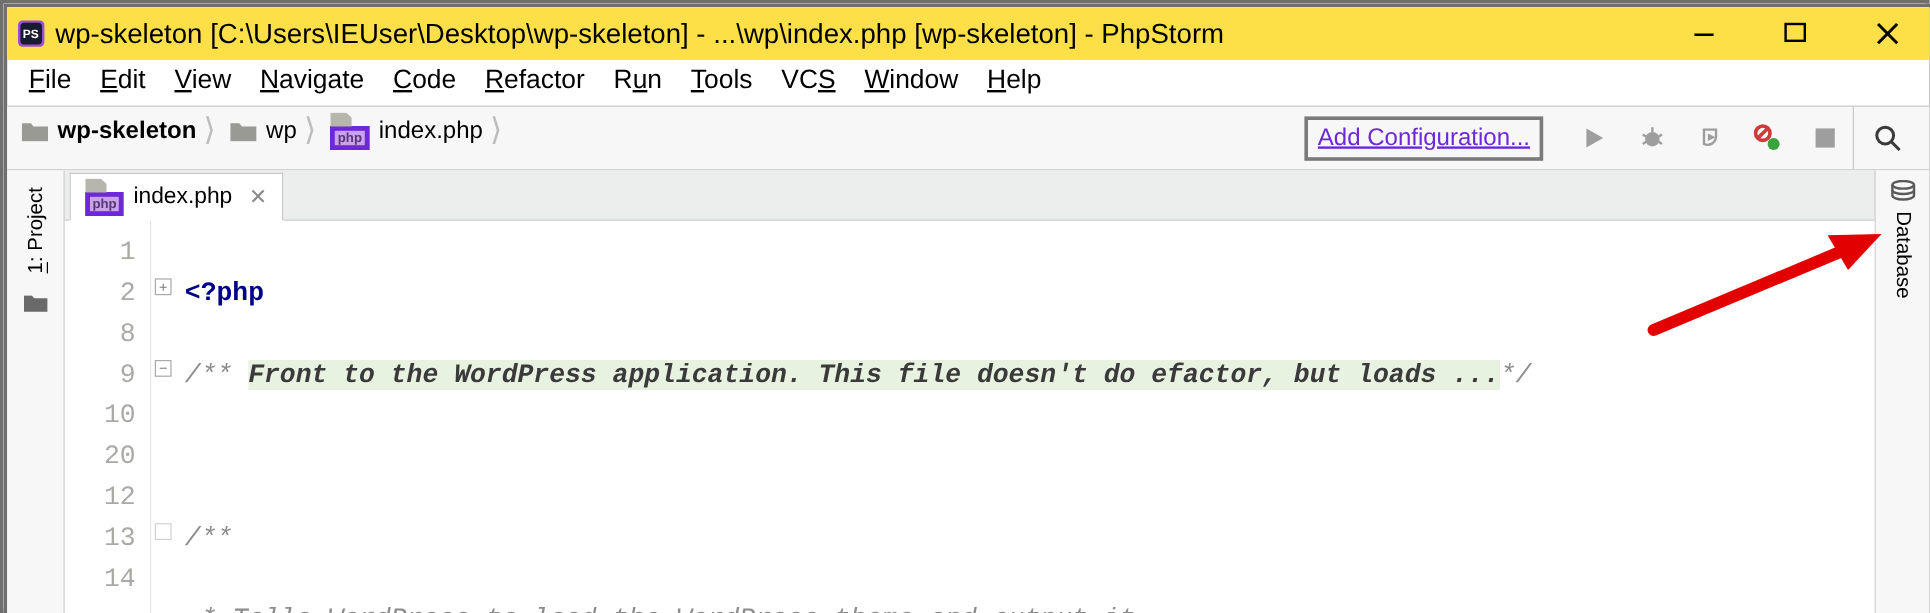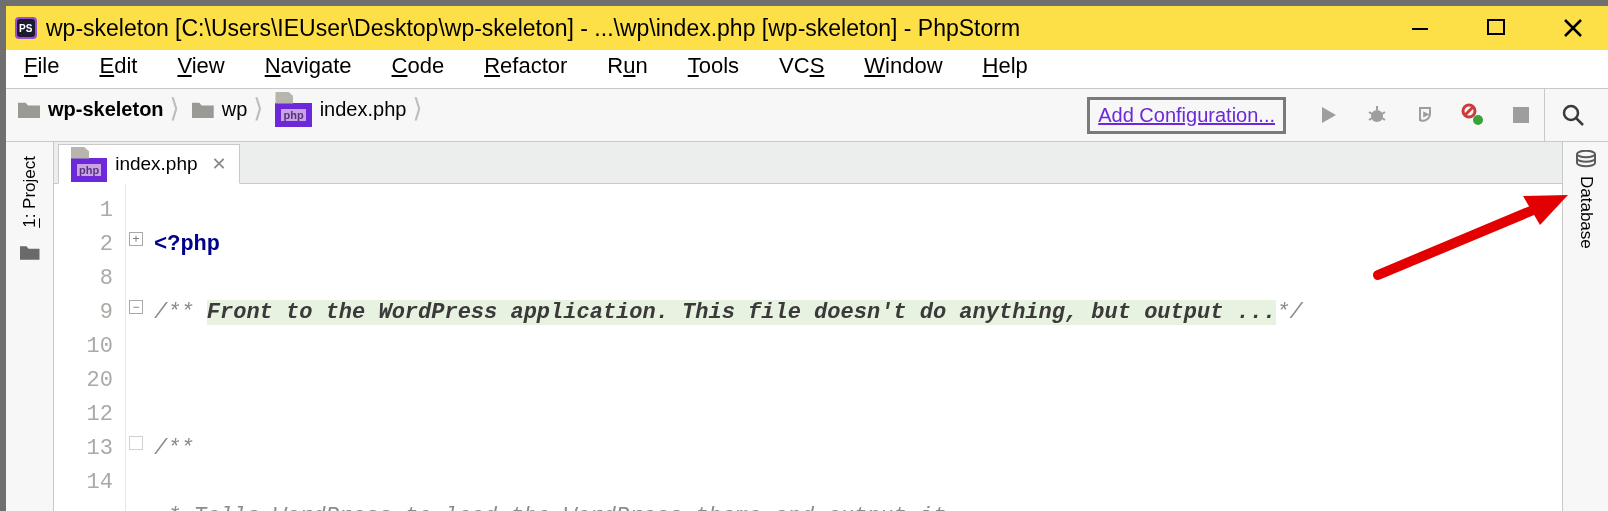--- a/index.html
+++ b/index.html
@@ -3,32 +3,32 @@
 <meta charset="utf-8">
 <style>
   * { box-sizing: border-box; margin: 0; padding: 0; }
   html, body { width: 1608px; height: 511px; font-family: "Segoe UI", Arial, sans-serif; font-size: 17px; background: #fff; overflow: hidden; border:3px solid #6f6f70;}
   .win { display: flex; flex-direction: column; height: 100%; }
   .titlebar { display: flex; align-items: center; height: 44px; padding: 0 8px; background: #fde047; border-bottom: 0; }
   .ps-icon { width: 24px; height: 24px; margin-right: 8px; display:inline-flex; align-items:center; justify-content:center;}
   .title-text { flex: 1; color: #000; font-size: 23px; white-space: nowrap; overflow: hidden; }
   .winctl { display: flex; gap: 48px; padding-right: 10px; }
   .winctl span { font-size: 20px; color:#000; cursor: default; width:28px; text-align:center; }
-  .menubar { display: flex; align-items: center; height: 38px; padding: 0 8px 6px 8px; gap: 20px; font-size: 22px; color:#000; }
+  .menubar { display: flex; align-items: center; height: 38px; padding: 0 8px 6px 8px; gap: 4px; font-size: 22px; color:#000; }
   .menubar .m { padding: 2px 10px; }
   .menubar .m u { text-decoration: underline; }
   .toolbar { display: flex; align-items: center; height: 54px; border-top: 1px solid #c9c9c9; border-bottom: 1px solid #c9c9c9; background: #f7f7f7; padding: 0 8px; }
   .breadcrumb { display: flex; height: 100%; flex:1; }
   .crumb { display: flex; align-items: center; padding: 0 8px 0 4px; height: 40px; position: relative; font-size:20px; font-weight:400; color:#000;}
   .crumb.bold { font-weight:700;}
   .crumb .foldericon, .crumb .phpicon { margin-right:8px; }
   .foldericon { width:22px; height:18px; background:#9a9a95; display:inline-block; clip-path: polygon(0 15%, 35% 15%, 45% 30%, 100% 30%, 100% 100%, 0 100%);}
   .phpicon-box { display:inline-flex; flex-direction:column; align-items:flex-start; }
   .phpicon-top { width:18px; height:12px; background:#b6b6ad; clip-path: polygon(0 0, 70% 0, 100% 40%, 100% 100%, 0 100%);}
-  .phpicon-txt { background:#c9a3e5; color:#57357a; font-size:11px; font-weight:700; padding:0 2px; line-height:12px; margin-top:-1px; border:6px solid #6d28d9;}
+  .phpicon-txt { background:#c9a3e5; color:#57357a; font-size:11px; font-weight:700; padding:0 2px; line-height:12px; margin-top:-1px; border:4px solid #6d28d9;}
   .chev { color:#bdbdbd; font-size:26px; padding:0 0 2px 6px; font-weight:300;}
   .addcfg { border:3px solid #7a7a7a; padding:4px 8px; font-size:20px; background:#f7f7f7; color:#6d28d9;text-decoration:underline; }
   .tb-icons { display:flex; align-items:center; gap:22px; padding:0 10px 0 30px; }
   .tb-icons .ic { width:26px; height:26px; display:inline-flex; align-items:center; justify-content:center; color:#9e9e9e; }
   .searchbox { border-left:1px solid #c9c9c9; height:100%; width:56px; display:flex; align-items:center; justify-content:center; }
   .body { flex:1; display:flex; min-height:0; }
   .leftgutter { width:48px; border-right:1px solid #c9c9c9; background:#f7f7f7; display:flex; flex-direction:column; align-items:center; gap:8px; padding-top:14px; }
   .leftgutter .vert { writing-mode: vertical-rl; transform: rotate(180deg); font-size:17px; color:#000;}
   .leftgutter .vert u { text-decoration: underline; }
   .rightgutter { width:46px; border-left:1px solid #c9c9c9; background:#f7f7f7; display:flex; flex-direction:column; align-items:center; padding-top:8px; }
@@ -193,21 +193,21 @@
           <div>13</div>
           <div>14</div>
         </div>
         <div class="foldcol">
           <div class="foldbox" style="top:38px">+</div>
           <div class="foldbox" style="top:106px">−</div>
           <div class="foldbox" style="top:242px;border:1px solid #d0d0cc"></div>
         </div>
         <div class="code">
 <div><span class="tok-tag">&lt;?php</span></div>
-<div><span class="tok-doc">/** </span><span class="tok-doc-hl">Front to the WordPress application. This file doesn't do anything, but output ...</span><span class="tok-doc">*/</span></div>
+<div><span class="tok-doc">/** </span><span class="tok-doc-hl">Front to the WordPress application. This file doesn't do efactor, but loads ...</span><span class="tok-doc">*/</span></div>
 <div>&nbsp;</div>
 <div><span class="tok-doc">/**</span></div>
 <div><span class="tok-doc"> * Tells WordPress to load the WordPress theme and output it.</span></div>
 
 
 
 
           <span class="status-check">✓</span>
         </div>
       </div>

